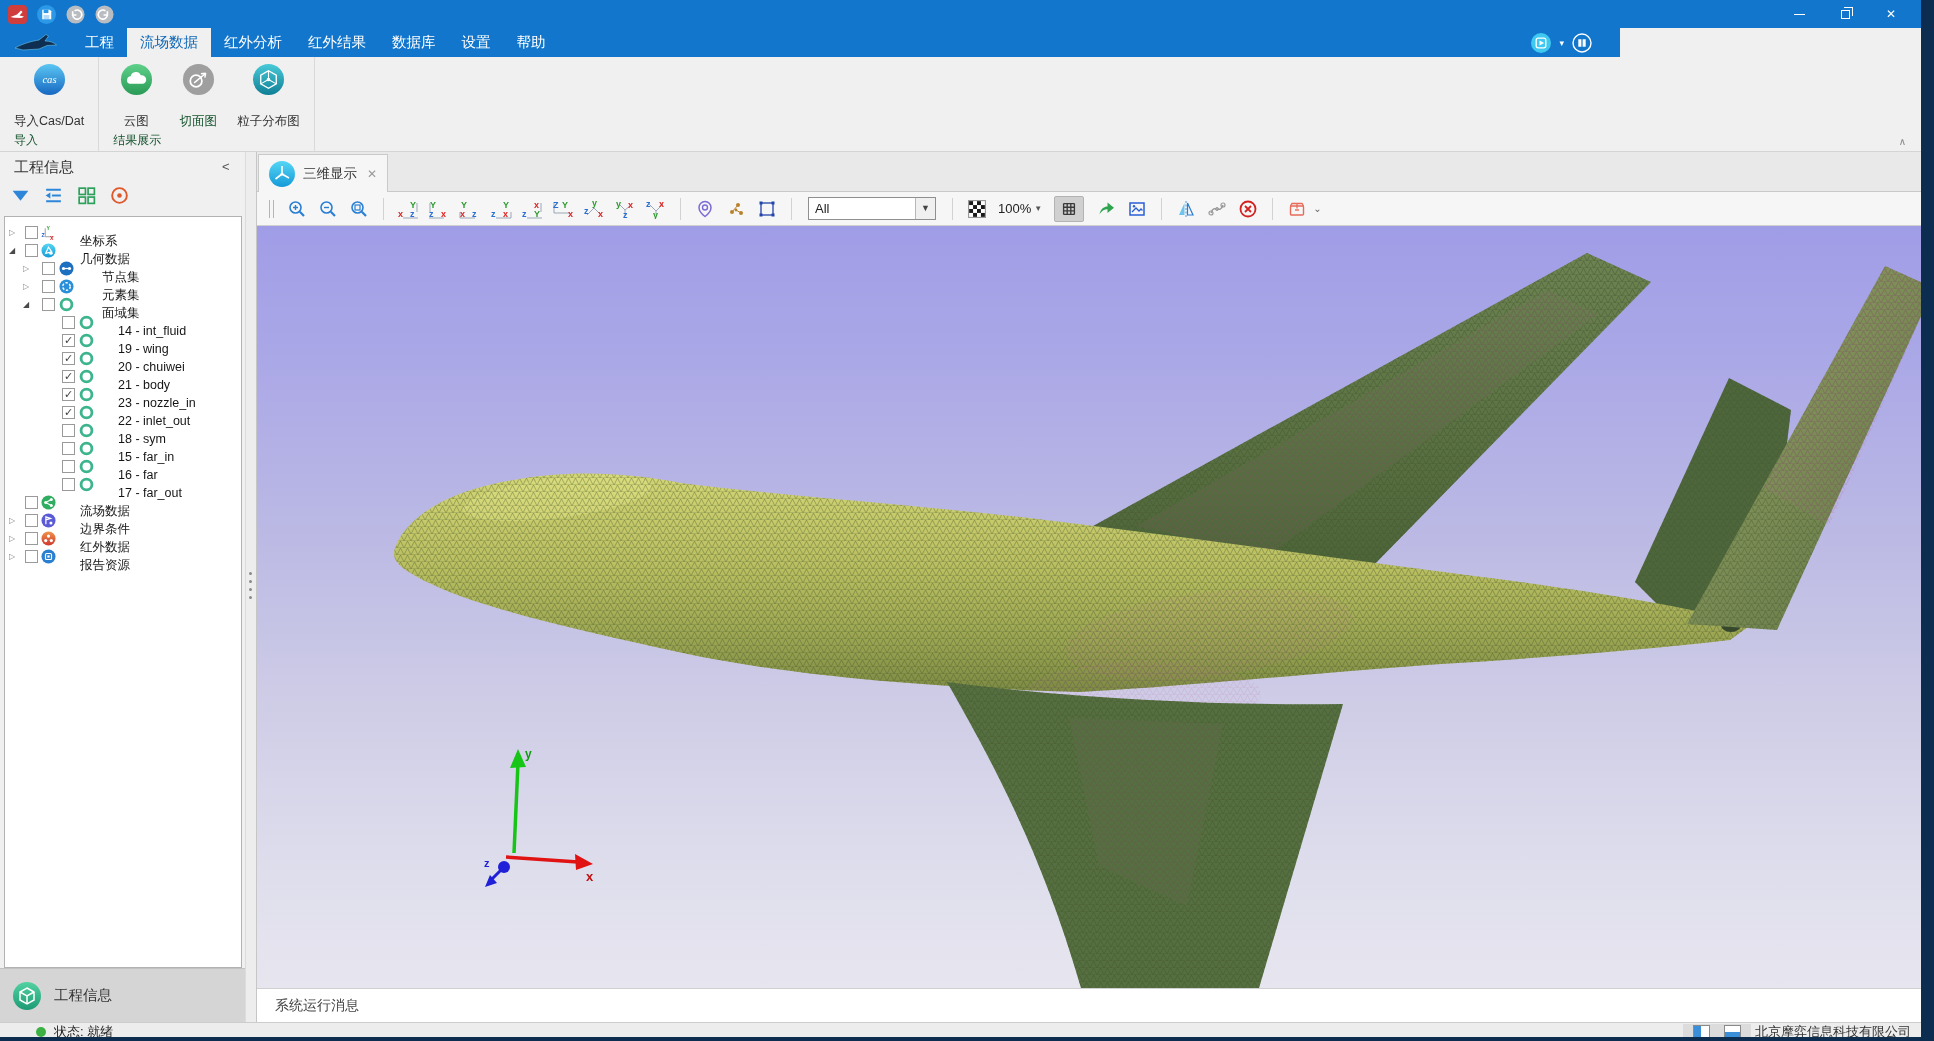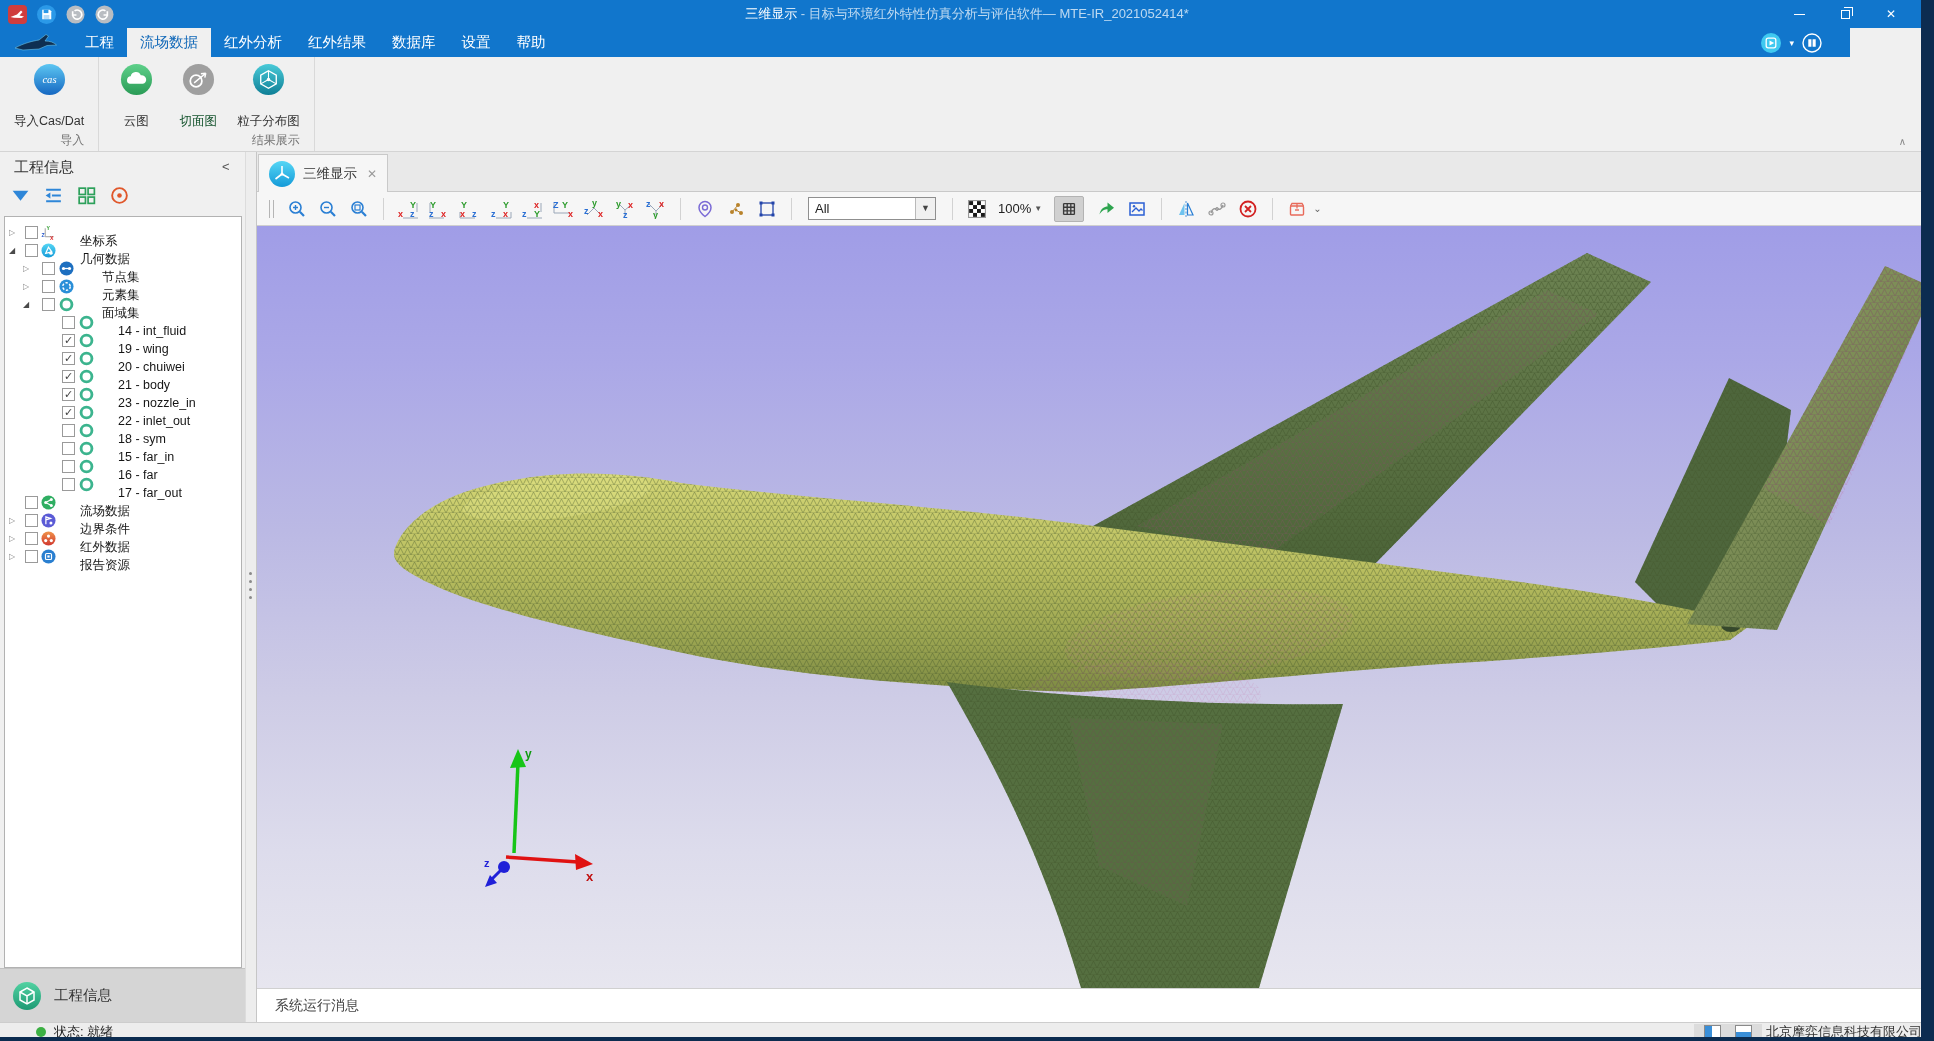--- a/index.html
+++ b/index.html
@@ -11,37 +11,37 @@
 .qicons{display:flex;gap:10px;margin-left:8px;align-items:center}
 .qicons .ic{width:19px;height:19px}
 .title{position:absolute;left:0;right:0;text-align:center;font-size:13px;color:#fff;pointer-events:none}
 .title .dim{color:rgba(255,255,255,.72)}
 .wbtns{position:absolute;right:20px;top:0;height:28px;display:flex}
 .wbtn{width:46px;height:28px;display:flex;align-items:center;justify-content:center;color:#fff;font-size:12px}
 .g-min{width:11px;height:1px;background:#fff;display:block}
 .g-max{width:9px;height:9px;border:1px solid #fff;position:relative;display:block}
 .g-max::before{content:'';position:absolute;left:2px;top:-4px;width:8px;height:8px;border:1px solid #fff;border-bottom:none;border-left:none}
 
-.menubar{position:absolute;left:0;top:28px;width:1850px;height:29px;background:#1176cc;display:flex;align-items:center}
+.menubar{position:absolute;left:0;top:28px;width:1620px;height:29px;background:#1176cc;display:flex;align-items:center}
 .logo{width:46px;height:24px;margin-left:12px;margin-right:14px}
 .mtab{padding:0 13px;height:29px;line-height:29px;font-size:14.5px;color:#fff;cursor:default;white-space:nowrap}
 .mtab.on{background:#f0f0f0;color:#1168b8}
 .mright{margin-left:auto;display:flex;align-items:center;gap:8px;margin-right:28px}
 .mright .ic{width:20px;height:20px}
 .mcaret{color:#fff;font-size:9px}
 
 .ribbon{position:absolute;left:0;top:57px;width:1934px;height:95px;background:#f0f0f0;border-bottom:1px solid #d4d4d4}
 .rgroups{display:flex;height:94px}
 .rgroup{display:flex;flex-direction:column;padding:5px 14px 0 14px;border-right:1px solid #d9d9d9}
 .rbtns{display:flex;gap:16px;flex:1;align-items:center}
 .rbtn{display:flex;flex-direction:column;align-items:center;min-width:46px}
 .rbtn .ic{width:33px;height:33px}
 .rlbl{font-size:12.5px;color:#333;margin-top:17px;white-space:nowrap}
 .rbtn.dis .rlbl{color:#14532d}
-.rglbl{text-align:right;font-size:12px;color:#737373;height:20px;line-height:18px}
+.rglbl{text-align:left;font-size:12px;color:#14532d;height:20px;line-height:18px}
 .ribbon-chev{position:absolute;right:28px;bottom:4px;color:#888;font-size:10px}
 
 .lpanel{position:absolute;left:0;top:152px;width:245px;height:870px;background:#f0f0f0}
 .lphead{position:absolute;left:14px;top:6px;font-size:15px;color:#333}
 .lpcollapse{position:absolute;left:222px;top:7px;color:#555;font-size:13px}
 .lptools{position:absolute;left:10px;top:33px;display:flex;gap:12px}
 .lptools .ic{width:21px;height:21px}
 .tree{position:absolute;left:4px;top:64px;width:238px;bottom:54px;background:#fff;border:1px solid #b2b2b2;padding-top:7px;overflow:hidden}
 .trow{position:relative;height:18px}
 .tarrow{position:absolute;top:0;font-size:8px;color:#8a8a8a;line-height:18px}
@@ -78,21 +78,21 @@
 .vcaret{font-size:10px;color:#666;margin-left:-3px}
 
 .viewport{position:absolute;left:0;top:74px;width:100%;height:762px;overflow:hidden;background:linear-gradient(180deg,#a09de7 0%,#aba8e7 18%,#bbb9e4 40%,#cecce6 62%,#dddcec 82%,#e7e6ef 100%)}
 .scene{position:absolute;left:0;top:0}
 .axes{position:absolute;left:225px;top:515px}
 
 .msgbar{position:absolute;left:0;top:836px;width:100%;height:34px;background:#fff;border-top:1px solid #d0d0d0;font-size:14px;color:#444;line-height:33px;padding-left:18px}
 .statusbar{position:absolute;left:0;top:1022px;width:1934px;height:19px;background:#ededed;border-top:1px solid #cdcdcd;display:flex;align-items:center}
 .sdot{width:10px;height:10px;border-radius:50%;background:#3cb043;margin-left:36px}
 .slbl{margin-left:8px;font-size:13px;color:#222}
-.sright{margin-left:auto;display:flex;align-items:center;margin-right:12px;gap:4px}
+.sright{margin-left:auto;display:flex;align-items:center;margin-right:23px;gap:4px}
 .picons{background:#dcdcdc;padding:1px 10px;display:flex;gap:14px;align-items:center;height:17px}
 .picons .ic{width:17px;height:14px}
 .company{font-size:13px;color:#333}
 .right-stripe{position:absolute;left:1921px;top:0;width:13px;height:1041px;background:#0c2c50;z-index:60}
 .bottom-stripe{position:absolute;left:0;top:1037px;width:1934px;height:4px;background:#0c2c50;z-index:60}
 </style>
 </head>
 <body>
 
 <svg width="0" height="0" style="position:absolute" aria-hidden="true">
@@ -149,23 +149,20 @@
       </span>
     <span class="ic">
         <svg viewBox="0 0 20 20">
           <g transform="translate(20,0) scale(-1,1)">
             <circle cx="10" cy="10" r="9.5" fill="#b9bdc2"></circle>
             <path d="M7 6.5 L7 10.5 L11 10.5" fill="none" stroke="#fff" stroke-width="1.7"></path>
             <path d="M7 10.5 A4.8 4.8 0 1 0 9 6.2" fill="none" stroke="#fff" stroke-width="1.7"></path>
           </g>
         </svg>
       </span>
-  </div>
-  <div class="title">
-    <span>三维显示</span><span class="dim"> - 目标与环境红外特性仿真分析与评估软件— MTE-IR_2021052414*</span>
   </div>
   <div class="wbtns">
     <div class="wbtn">
         <span class="g-min"></span>
       </div>
     <div class="wbtn">
         <span class="g-max"></span>
       </div>
     <div class="wbtn">✕</div>
   </div>

